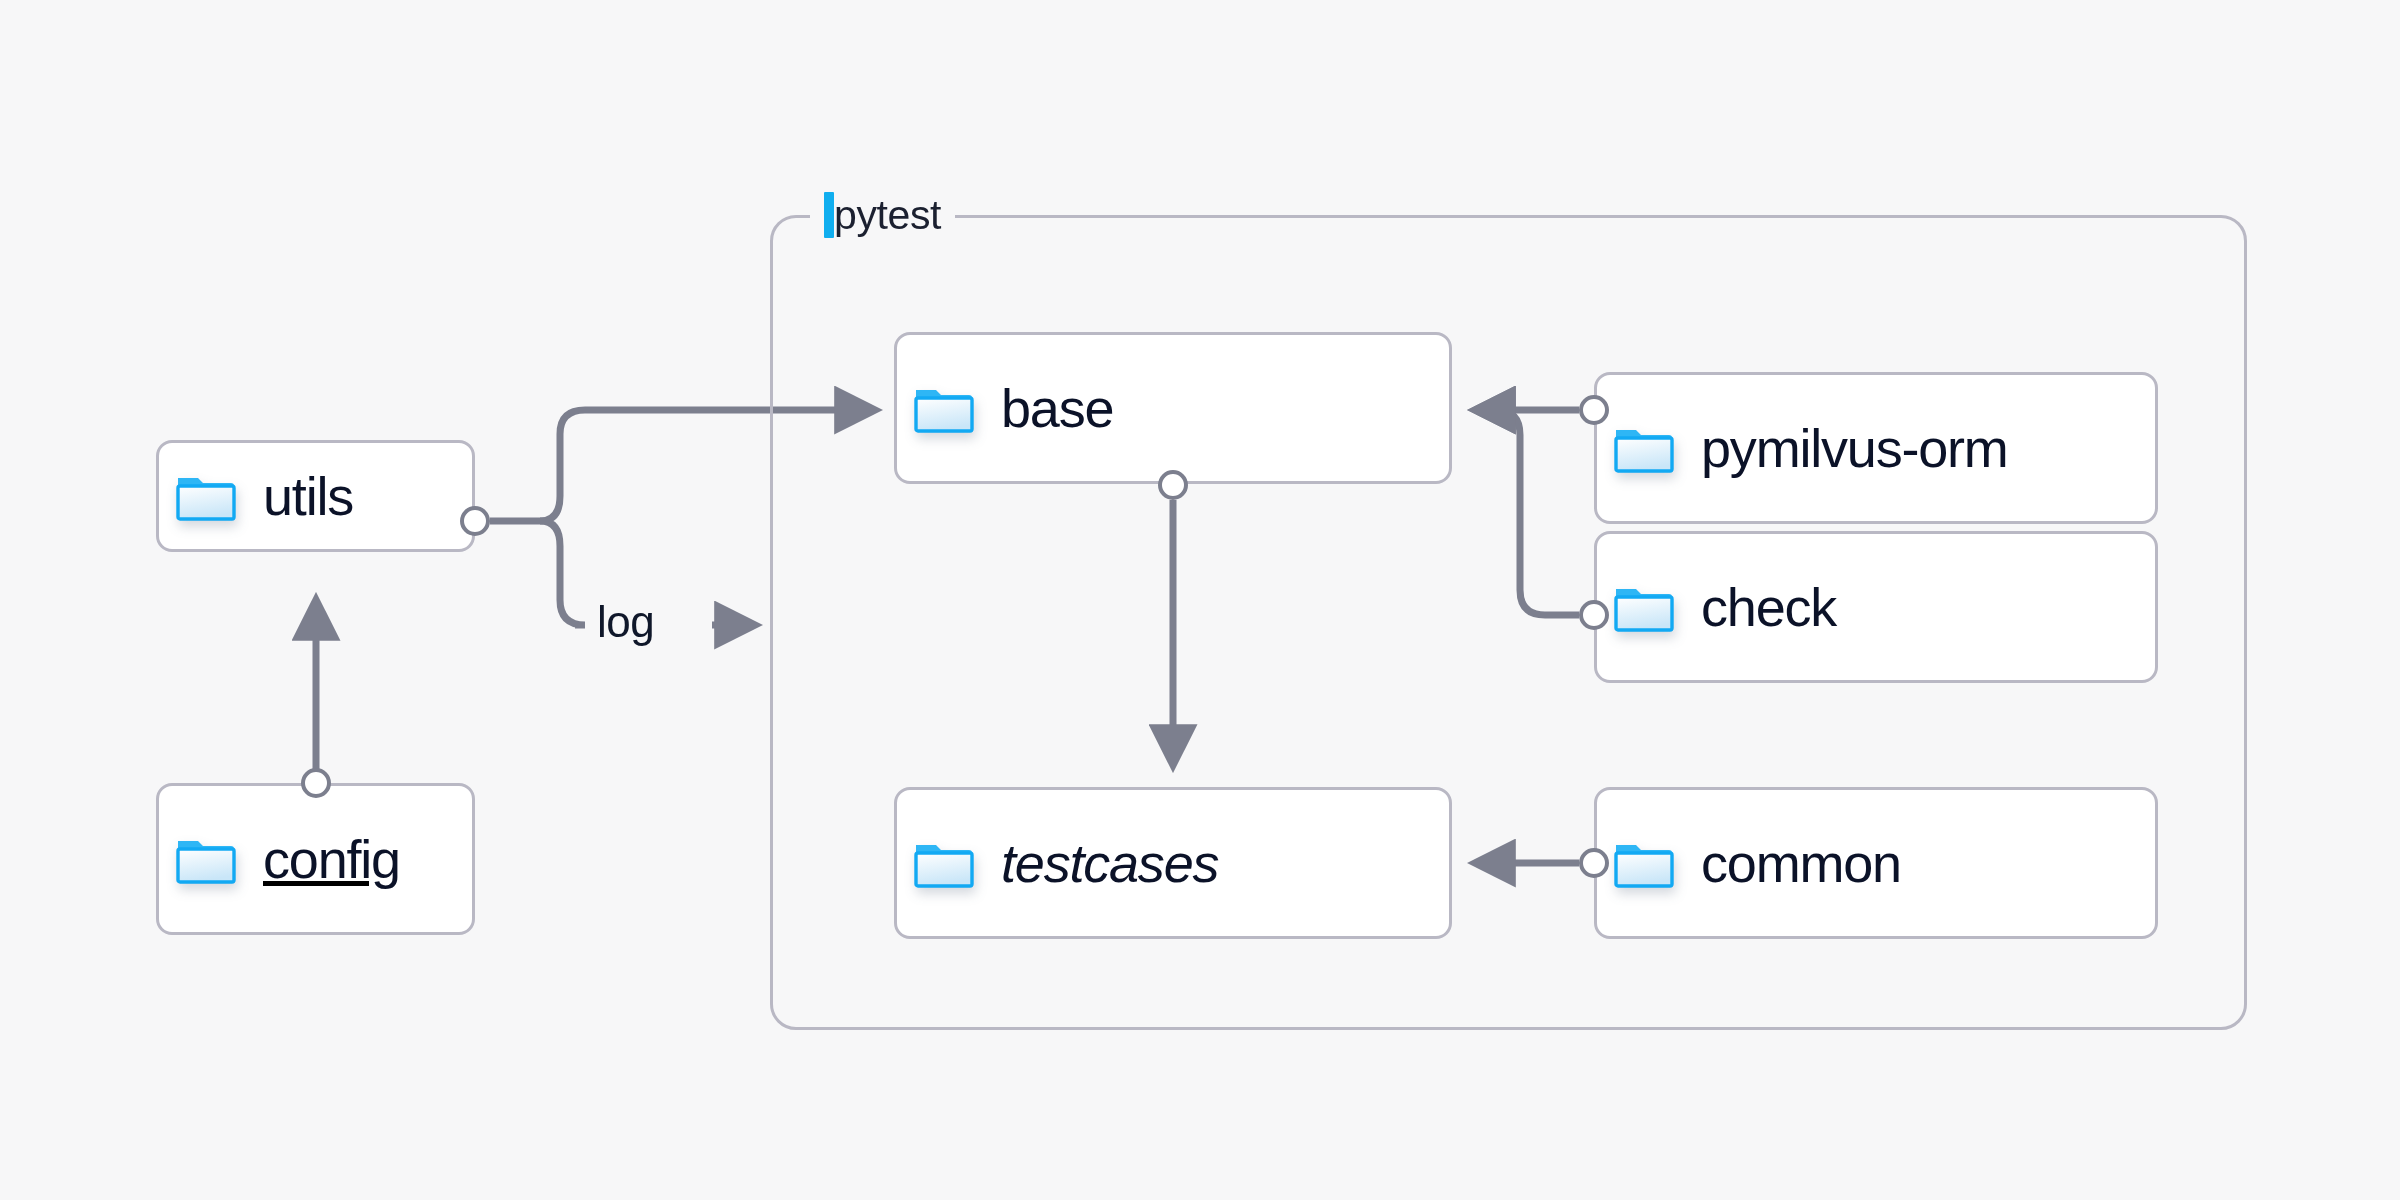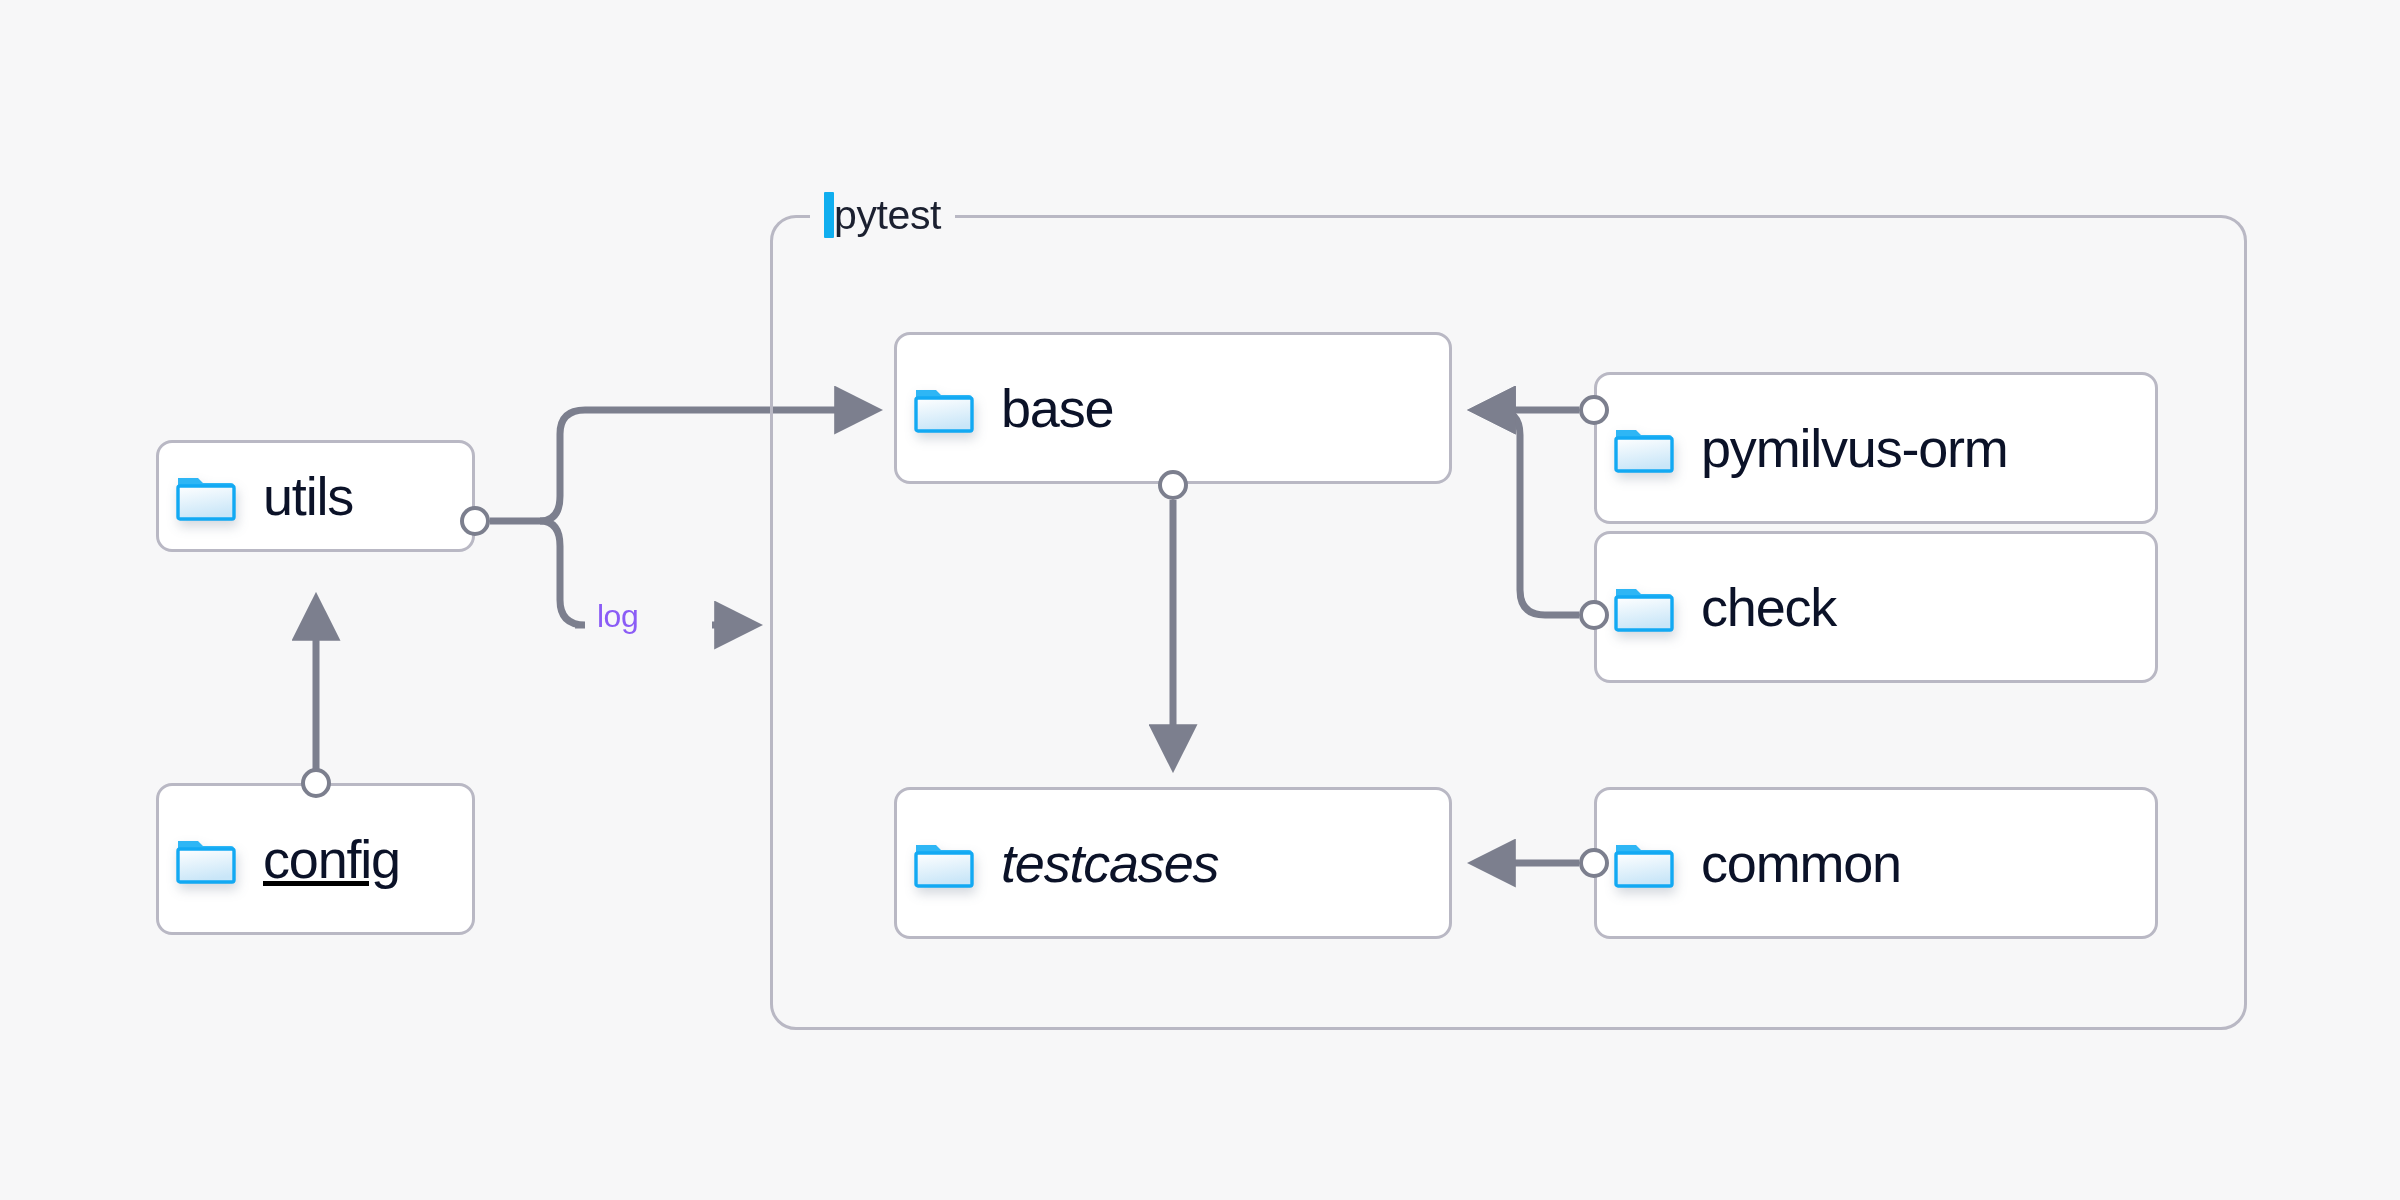--- a/index.html
+++ b/index.html
@@ -93,22 +93,22 @@
     height: 30px;
     box-sizing: border-box;
     border: 4px solid #7c7f8e;
     border-radius: 50%;
     background: #ffffff;
   }
 
   
   .edge-label {
     position: absolute;
-    font-size: 32px;
-    color: #8b5cf6;
+    font-size: 44px;
+    color: #0f172a;
     letter-spacing: -0.5px;
     white-space: nowrap;
     line-height: 1;
   }
 </style>
 </head>
 <body>
 
 <div id="canvas">
 

